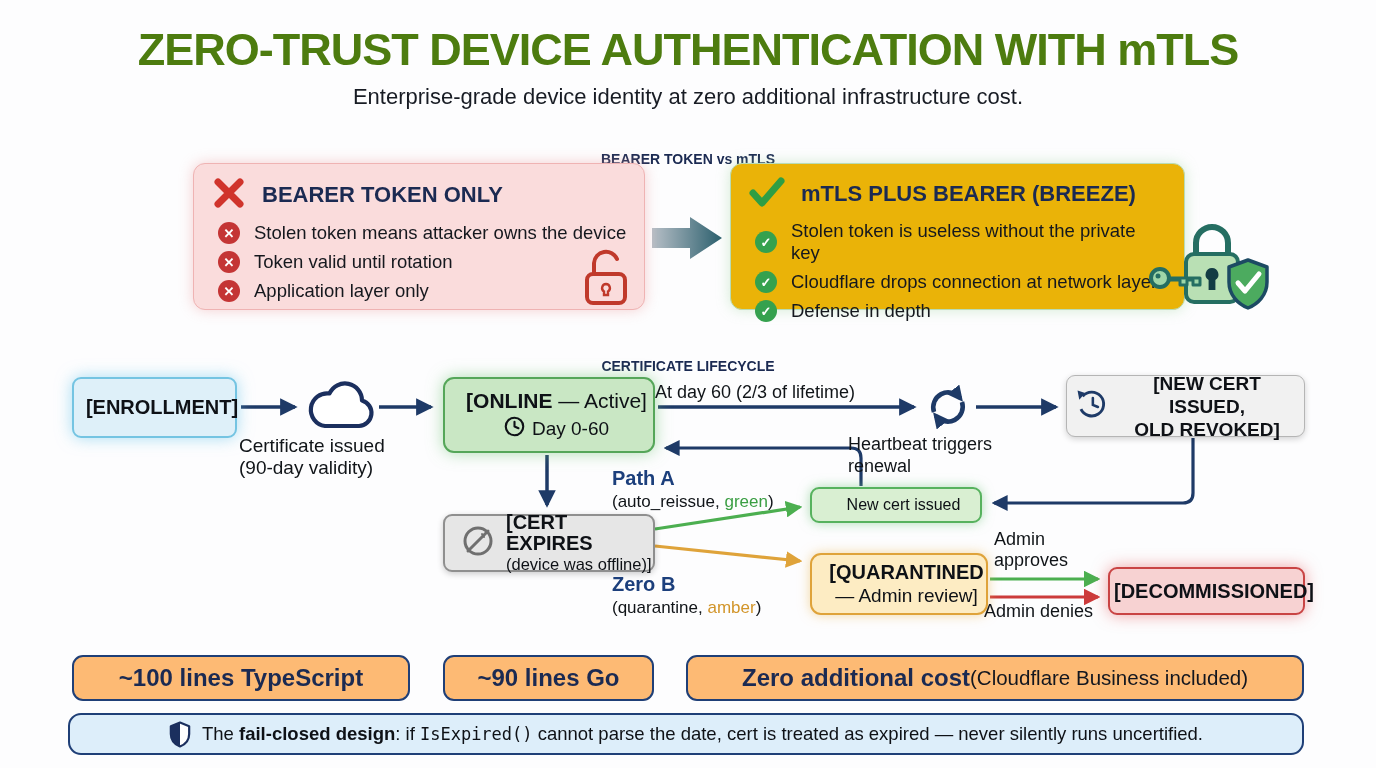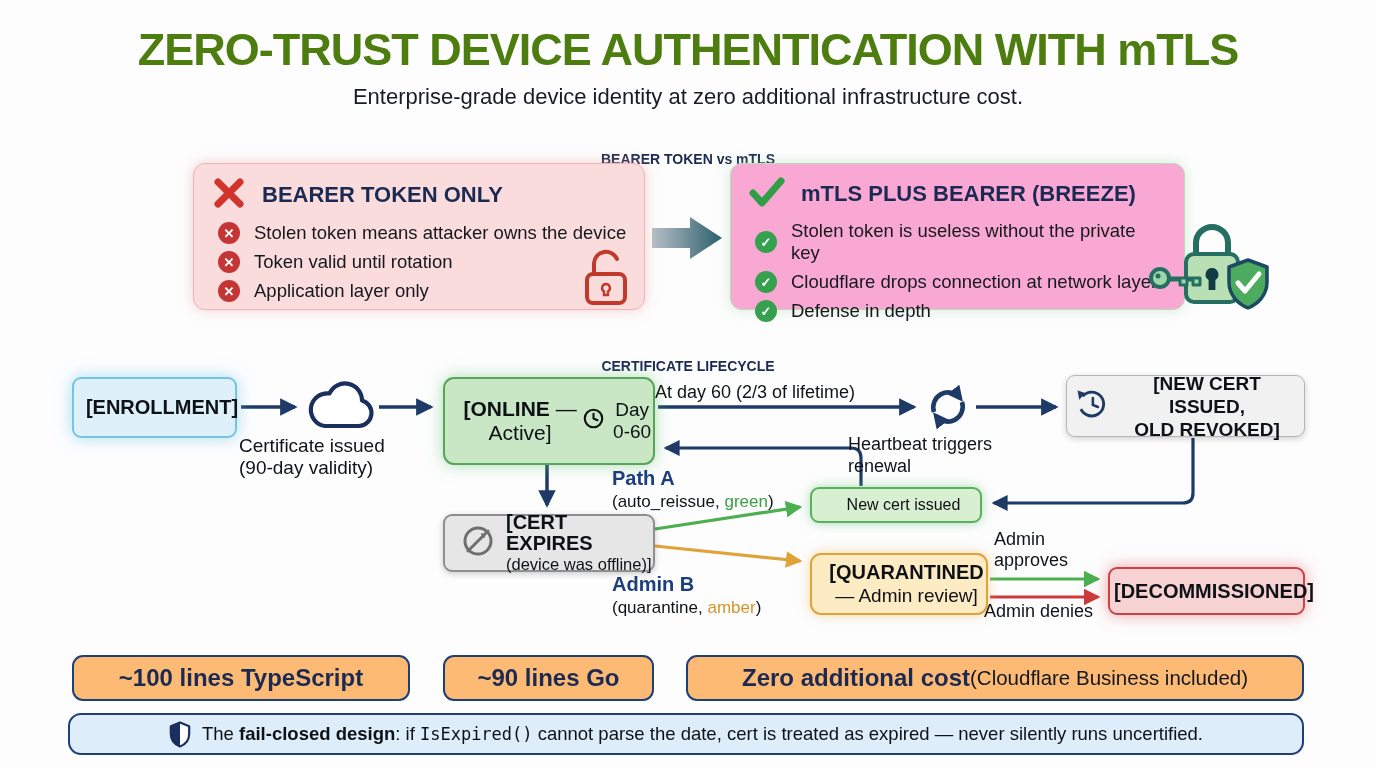--- a/index.html
+++ b/index.html
@@ -26,21 +26,21 @@
 
   
   .cmp-box { border-radius:12px; padding:12px 16px 10px 18px; box-sizing:border-box; }
   .cmp-bearer {
     left:193px; top:163px; width:452px; height:147px;
     background:#fadcdc; border:1.5px solid #efb3b3;
     box-shadow:0 0 14px rgba(235,150,150,.45);
   }
   .cmp-mtls {
     left:730px; top:163px; width:455px; height:147px;
-    background:#f9a8d4; border:1.5px solid #b9dcb5;
+    background:#eab308; border:1.5px solid #b9dcb5;
     box-shadow:0 0 14px rgba(150,210,150,.4);
   }
   .cmp-head { display:flex; align-items:center; gap:16px; margin-bottom:8px; }
   .cmp-title { font-size:22px; font-weight:700; color:#1b2a52; }
   .cmp-row { display:flex; align-items:center; gap:14px; margin:0 0 7px 6px; }
   .cmp-text { font-size:18.5px; color:#15181e; }
   .cbullet {
     width:22px; height:22px; min-width:22px; border-radius:50%;
     display:flex; align-items:center; justify-content:center;
     color:#fff; font-size:13px; font-weight:700; line-height:1;
@@ -50,24 +50,24 @@
 
   
   .node { border-radius:9px; box-sizing:border-box; display:flex; align-items:center; justify-content:center; text-align:center;padding-left:15px; }
   .node-enrollment {
     left:72px; top:377px; width:165px; height:61px;
     background:#def0f9; border:2px solid #74c4e2;
     box-shadow:0 0 16px rgba(110,200,235,.6);
     font-size:20px; font-weight:700; color:#0e1116;
   }
   .node-online {
-    left:443px; top:377px; width:212px; height:88px;
+    left:443px; top:377px; width:212px; height:76px;
     background:#c9e7c4; border:2px solid #55a659; border-radius:11px;
     box-shadow:0 0 16px rgba(110,195,115,.55);
-    flex-direction:row; gap:3px;
+    flex-direction:column; gap:3px;
   }
   .node-online .l1 { font-size:21px; color:#0e1116; }
   .node-online .l1 b { font-weight:700; }
   .node-online .l2 { font-size:19px; color:#0e1116; display:flex; align-items:center; gap:7px; }
   .node-newcert {
     left:1066px; top:375px; width:239px; height:62px;
     background:#f1f1f1; border:1.5px solid #b5b5b5;
     box-shadow:0 2px 6px rgba(0,0,0,.18);
     gap:9px; padding:0 8px;
   }
@@ -333,21 +333,21 @@
       <span>OLD REVOKED]</span>
     </span>
   </div>
 
   <div class="lbl" style="left:612px; top:467px; width:230px;">
     <span class="path-name">Path A</span><br>
     <span class="path-sub"><span>(auto_reissue, </span><span class="kw-green">green</span><span>)</span></span>
   </div>
 
   <div class="lbl" style="left:612px; top:573px; width:230px;">
-    <span class="path-name">Admin B</span><br>
+    <span class="path-name">Zero B</span><br>
     <span class="path-sub"><span>(quarantine, </span><span class="kw-amber">amber</span><span>)</span></span>
   </div>
 
   <div class="abs node node-issued">New cert issued</div>
 
   <div class="abs node node-quarantined">
     <span class="q1">[QUARANTINED</span>
     <span class="q2">— Admin review]</span>
   </div>
 

